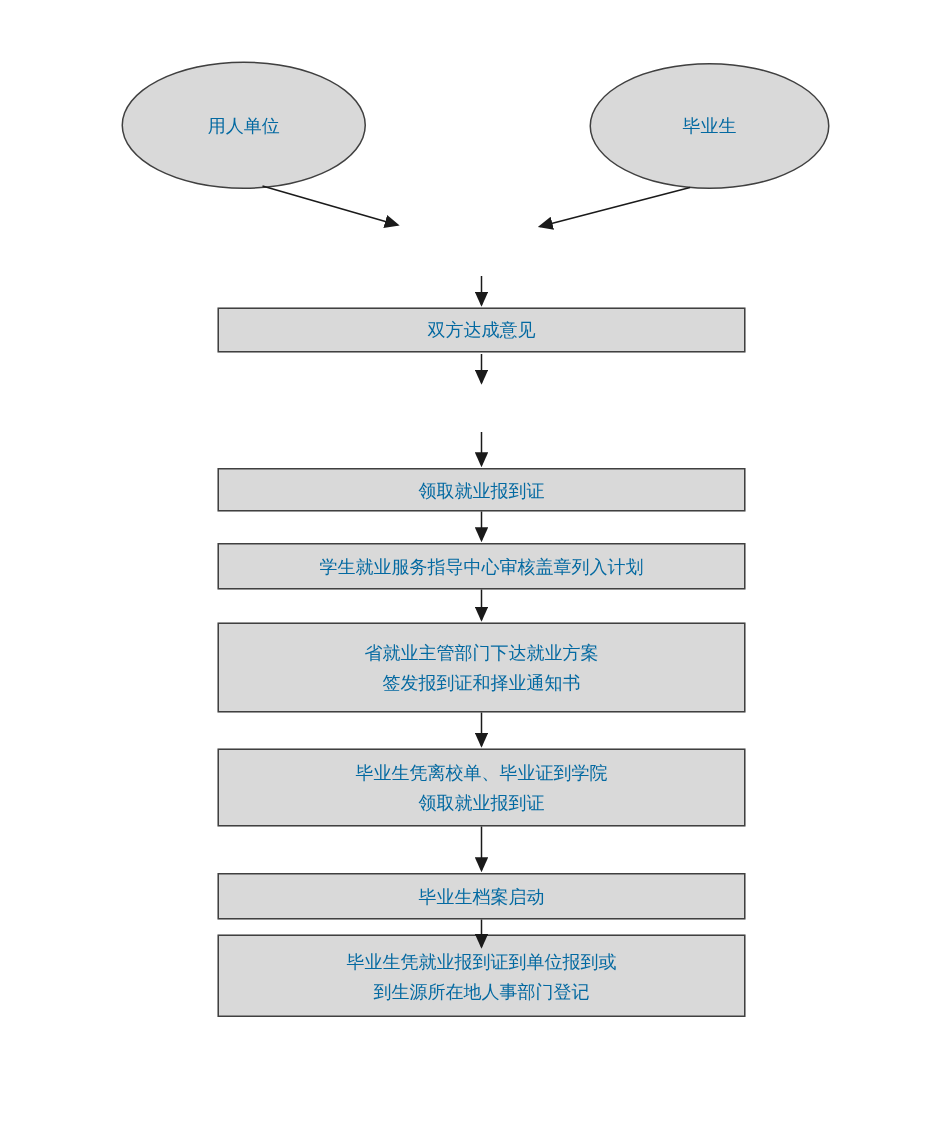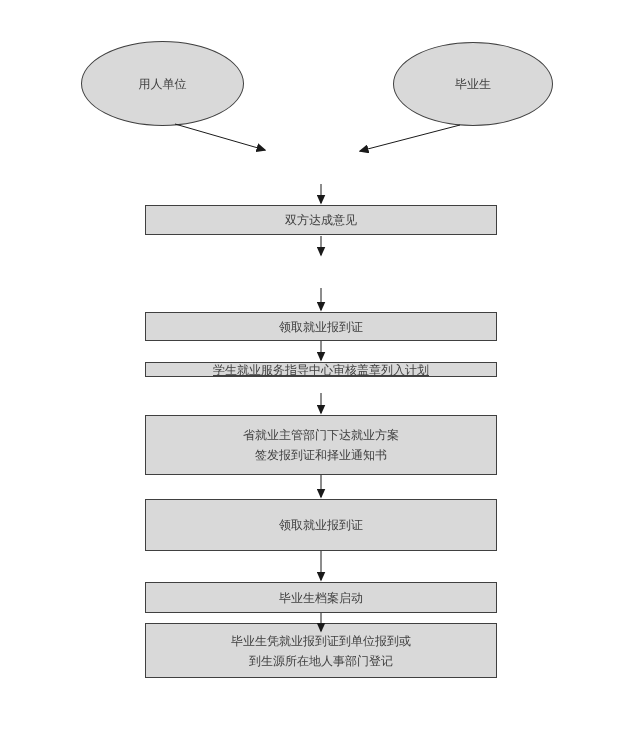--- a/index.html
+++ b/index.html
@@ -17,21 +17,21 @@
   }
   .node {
     position: absolute;
     box-sizing: border-box;
     background: #d9d9d9;
     border: 1px solid #404040;
     display: flex;
     flex-direction: column;
     align-items: center;
     justify-content: center;
-    color: #404040;
+    color: #0369a1;
     font-size: 12px;
     line-height: 20px;
     text-align: center;
     white-space: nowrap;
   }
   .ellipse {
     border-radius: 50%;
   }
   .box {
     left: 145px;
@@ -62,30 +62,31 @@
 
   <div class="node box" style="top:205px; height:30px;">
     <span>双方达成意见</span>
   </div>
 
 
   <div class="node box" style="top:312px; height:29px;">
     <span>领取就业报到证</span>
   </div>
 
-  <div class="node box" style="top:362px; height:15px;text-decoration:underline;">
+  <div class="node box" style="top:362px; height:31px;">
     <span>学生就业服务指导中心审核盖章列入计划</span>
   </div>
 
   <div class="node box" style="top:415px; height:60px;">
     <span>省就业主管部门下达就业方案</span>
     <span>签发报到证和择业通知书</span>
   </div>
 
   <div class="node box" style="top:499px; height:52px;">
+    <span>毕业生凭离校单、毕业证到学院</span>
     <span>领取就业报到证</span>
   </div>
 
   <div class="node box" style="top:582px; height:31px;">
     <span>毕业生档案启动</span>
   </div>
 
   <div class="node box" style="top:623px; height:55px;">
     <span>毕业生凭就业报到证到单位报到或</span>
     <span>到生源所在地人事部门登记</span>

